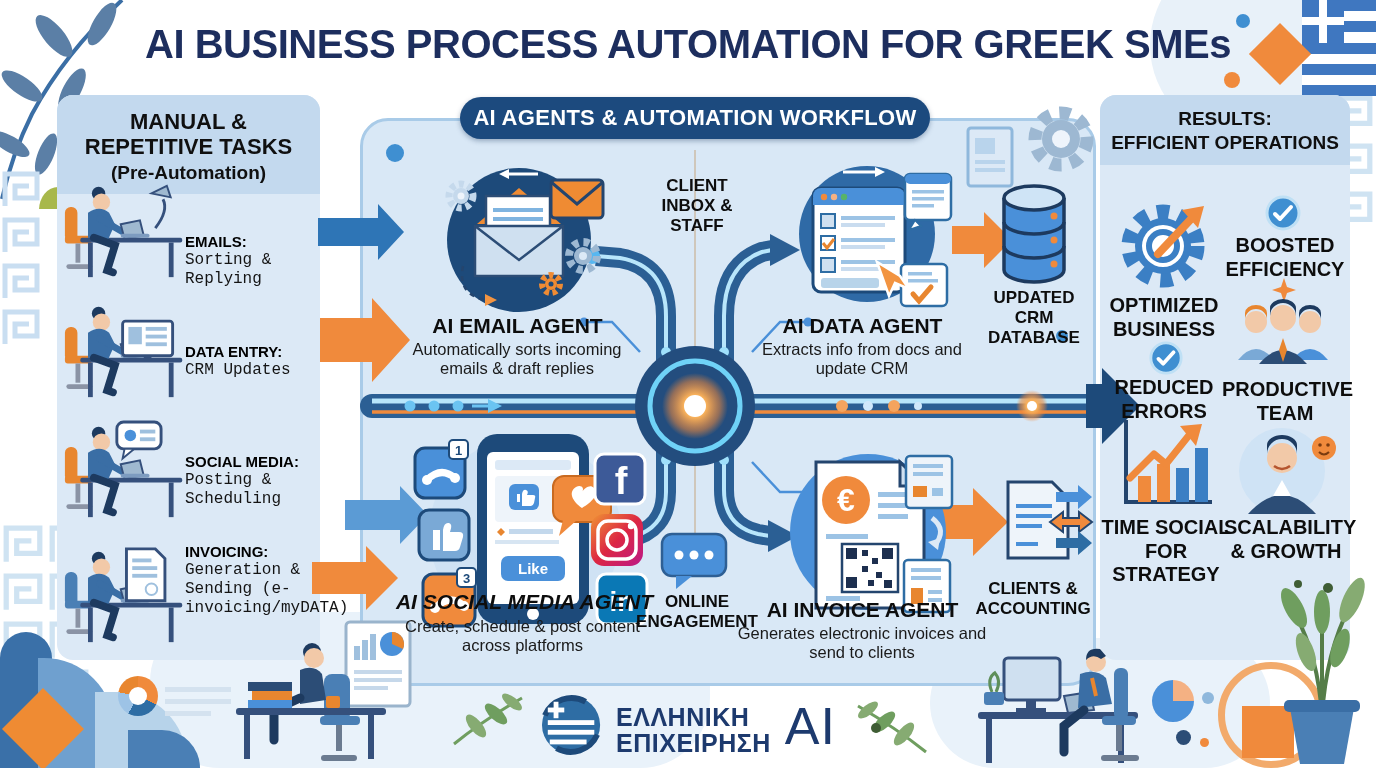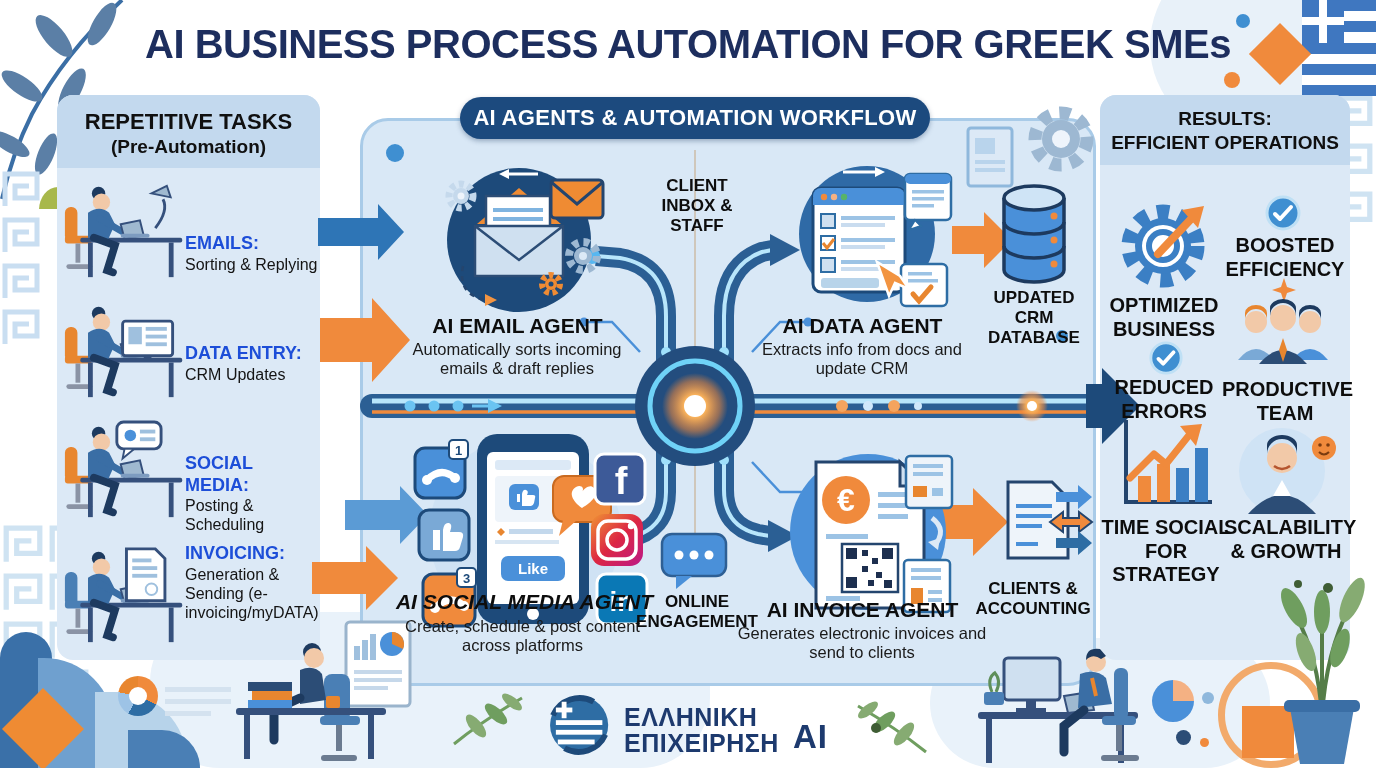--- a/index.html
+++ b/index.html
@@ -5,39 +5,39 @@
   html,body{margin:0;padding:0;}
   body{width:1376px;height:768px;position:relative;overflow:hidden;background:#ffffff;
        font-family:"Liberation Sans",sans-serif;color:#111;}
   .abs{position:absolute;}
   .c{text-align:center;}
   .title{font-size:40px;font-weight:800;color:#1d2e5e;letter-spacing:-0.5px;white-space:nowrap;}
   .panel{background:#dce9f6;border-radius:16px;}
   .panel-head{background:#c3d9ee;border-radius:16px 16px 0 0;padding:14px 6px 10px 6px;text-align:center;}
   .ph-line{font-size:22px;font-weight:800;color:#101010;line-height:1.15;display:block;}
   .ph-sub{font-size:19px;font-weight:600;color:#101010;display:block;margin-top:2px;}
-  .item-label{font-size:18px;font-weight:800;line-height:1.2;color:#1d4ed8;}
-  .item-desc{font-size:16px;font-weight:500;line-height:1.2;color:#141414;}
+  .item-label{font-size:15px;font-weight:800;line-height:1.2;color:#000000;}
+  .item-desc{font-size:16px;font-weight:500;line-height:1.2;color:#141414;font-family:Liberation Mono, monospace;}
   .pill{background:#1c4a7e;border-radius:24px;display:flex;align-items:center;justify-content:center;
         box-shadow:0 2px 5px rgba(20,50,90,.35);}
   .pill span{color:#fff;font-size:22px;font-weight:800;letter-spacing:.3px;}
   .agent-name{font-size:21px;font-weight:800;color:#0d0d0d;line-height:1.1;}
   .agent-desc{font-size:16.5px;font-weight:500;color:#1a1a1a;line-height:1.18;}
   .node-label{font-size:17px;font-weight:800;color:#0d0d0d;line-height:1.18;}
   .result-label{font-size:20px;font-weight:800;color:#0d0d0d;line-height:1.18;}
   .rp-line{font-size:19px;font-weight:800;color:#101010;line-height:1.25;display:block;}
   .wash{background:#e9f2fa;border-radius:70px;}
   .dot{border-radius:50%;}
   .donut{width:40px;height:40px;border-radius:50%;
          background:conic-gradient(#f08a3c 0 32%, #2e6da4 32% 58%, #9dc3e6 58% 78%, #e8862f 78% 100%);
          display:flex;align-items:center;justify-content:center;}
   .donut .hole{width:18px;height:18px;border-radius:50%;background:#fff;}
   .pie{width:42px;height:42px;border-radius:50%;background:conic-gradient(#f4b183 0 25%, #4a90d9 25% 100%);}
   .logo-text{font-size:25px;font-weight:800;color:#1d3a6e;line-height:1.05;letter-spacing:.5px;}
-  .logo-ai{font-size:33px;font-weight:700;color:#1d3a6e;letter-spacing:1px;}
+  .logo-ai{font-size:52px;font-weight:400;color:#1d3a6e;letter-spacing:1px;}
 </style>
 </head>
 <body>
 
 <div class="abs wash" style="left:150px;top:612px;width:560px;height:156px;"></div>
 <div class="abs wash" style="left:930px;top:638px;width:340px;height:130px;"></div>
 <div class="abs" style="left:1150px;top:-50px;width:190px;height:190px;border-radius:50%;background:#e8f1f9;"></div>
 
 <svg class="abs" style="left:-6px;top:-6px;" width="140" height="215" viewBox="0 0 140 215">
   <path d="M128 6 Q70 60 38 120 Q18 160 8 205" stroke="#3a6ea5" stroke-width="4" fill="none"></path>
@@ -136,20 +136,21 @@
     <rect x="0" y="17" width="42" height="8" fill="#fff"></rect>
 </svg>
 <div class="abs" style="left:1258px;top:32px;width:44px;height:44px;background:#f08a3c;transform:rotate(45deg);"></div>
 <div class="abs dot" style="left:1236px;top:14px;width:14px;height:14px;background:#3f8fd1;"></div>
 <div class="abs dot" style="left:1224px;top:72px;width:16px;height:16px;background:#f08a3c;"></div>
 
 <div class="abs title c" style="left:0;right:0;top:22px;">AI BUSINESS PROCESS AUTOMATION FOR GREEK SMEs</div>
 
 <div class="abs panel" style="left:57px;top:95px;width:263px;height:565px;">
   <div class="panel-head">
+    <span class="ph-line">MANUAL &amp;</span>
     <span class="ph-line">REPETITIVE TASKS</span>
     <span class="ph-sub">(Pre-Automation)</span>
   </div>
 </div>
 
 <svg class="abs" style="left:63px;top:180px;" width="125" height="101" viewBox="0 0 130 105">
   <rect x="2" y="28" width="13" height="36" rx="6" fill="#e8862f"></rect>
     <rect x="2" y="58" width="28" height="8" rx="3" fill="#e8862f"></rect>
   <rect x="13" y="66" width="5" height="20" fill="#8a93a5"></rect>
     <path d="M6 90 h22" stroke="#8a93a5" stroke-width="5" stroke-linecap="round"></path>

